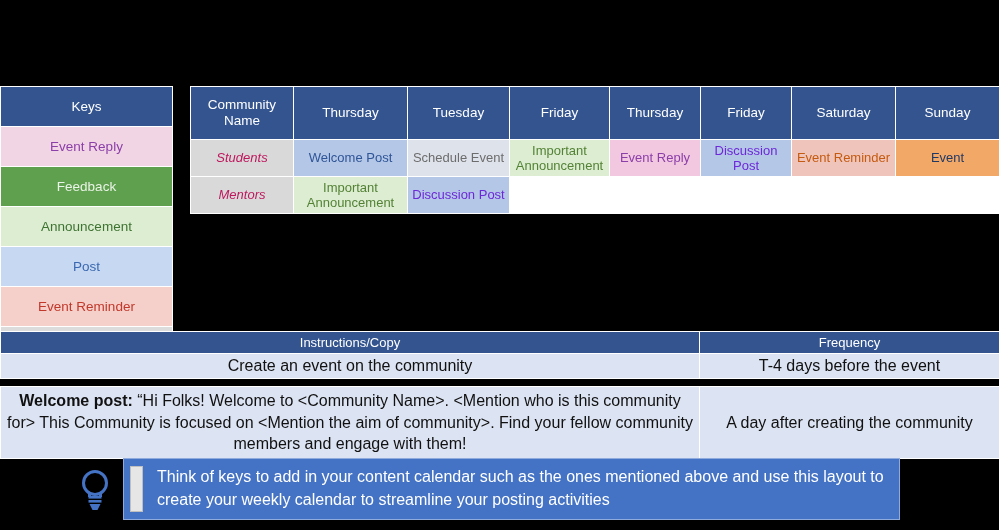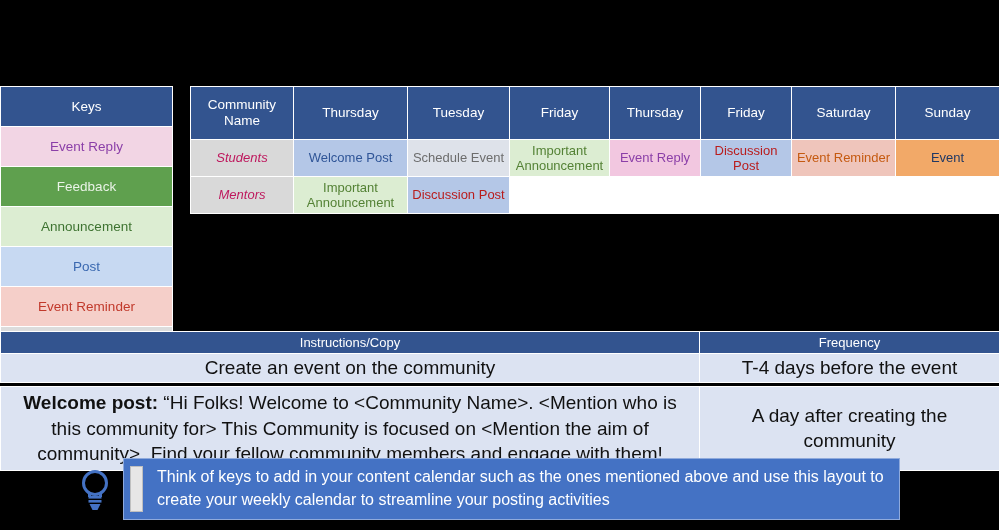--- a/index.html
+++ b/index.html
@@ -70,39 +70,39 @@
   .c-feedback      { background: #5FA04E; color: #EAF3E7; }
   .c-announcement  { background: #DCEDD2; color: #3E7331; }
   .c-post          { background: #C7D9F2; color: #3A68B0; margin-left: 36px; }
   .c-eventreminder { background: #F5CFC9; color: #C1392B; }
   .c-scheduleevent { background: #DCDCDC; color: #2A2A2A; }
 
   .m-post          { background: #B4C7E7; color: #2F5597; }
   .m-schedule      { background: #DEE2EA; color: #6D6D6D; }
   .m-announce      { background: #DCEDD2; color: #548235; }
   .m-reply         { background: #F2C7E0; color: #8B3FA8; }
-  .m-discussion    { background: #B4C7E7; color: #b91c1c; margin-left: 16px; }
+  .m-discussion    { background: #B4C7E7; color: #6d28d9; margin-left: 16px; }
   .m-reminder      { background: #EFC5BB; color: #C55A11; }
   .m-event         { background: #F2A968; color: #203864; }
 
   
   .instr {
     position: absolute;
     left: 0px;
     width: 999px;
     border-collapse: collapse;
     table-layout: fixed;
   }
   .instr-1 { top: 331px; }
   .instr-2 { top: 386px; }
   .instr th, .instr td {
     border: 1px solid #ffffff;
     text-align: center;
     vertical-align: middle;
-    font-size: 19px;
+    font-size: 16px;
     padding: 3px 6px;
   }
   .instr th {
     background: #33548F;
     color: #ffffff;
     height: 18px;
     font-size: 13px;
     font-weight: normal;
   }
   .instr td {

